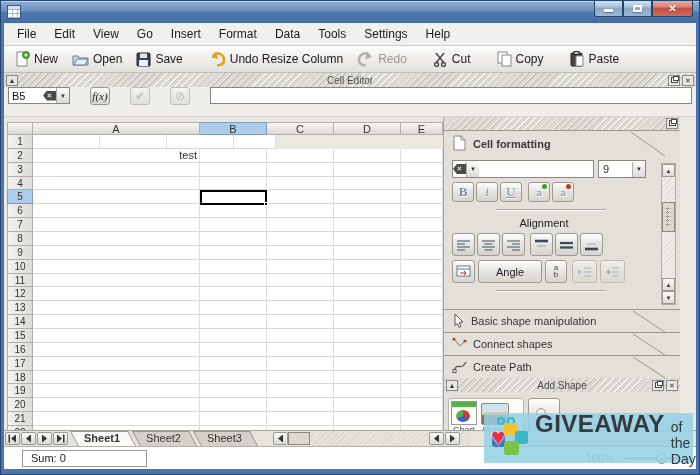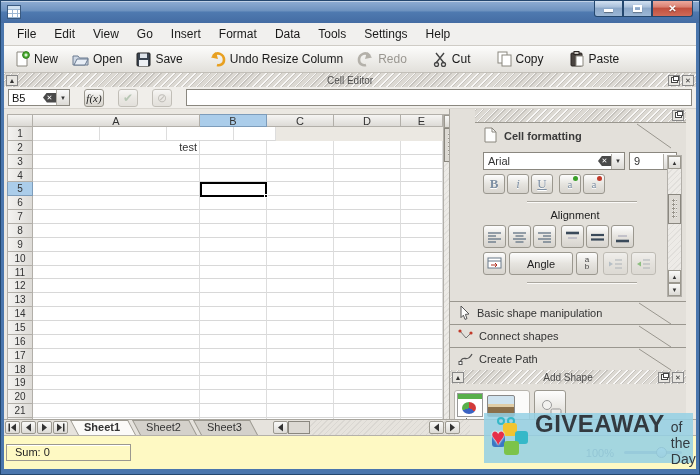--- a/index.html
+++ b/index.html
@@ -44,21 +44,21 @@
     background-image:repeating-linear-gradient(135deg, rgba(255,255,255,.8) 0 1px, rgba(0,0,0,.10) 1px 2px, transparent 2px 5px);
     display:flex; align-items:center; font-size:10px; color:#4a4a4a; flex:0 0 auto; position:relative;}
   .docktitle .dt-label { position:absolute; left:0; right:0; text-align:center; }
   .dt-btn { width:12px; height:11px; border:1px solid #888; background:#e8e6e1; font-size:7px; line-height:9px;
     text-align:center; color:#333; margin-left:2px; z-index:2;}
   .dt-right { margin-left:auto; display:flex; padding-right:2px; z-index:2;}
   .float-glyph { position:relative; width:7px; height:6px; border:1px solid #444; margin:1px auto; background:#fff;}
   .float-glyph::after { content:''; position:absolute; right:-2px; top:-2px; width:4px; height:3px; border:1px solid #444; background:#fff;}
 
   
-  .formula-row { height:22px; background:#f0eeea; display:flex; align-items:center; padding:0 4px; gap:14px; flex:0 0 auto; border-bottom:1px solid #d8d5cf;}
+  .formula-row { height:30px; background:#f0eeea; display:flex; padding:0 4px; gap:20px; flex:0 0 auto; border-bottom:1px solid #d8d5cf;}
   .cellref-combo { display:flex; align-items:center; width:62px; height:17px; background:#fff; border:1px solid #8a877f; }
   .cellref-text { flex:1; font-size:11px; padding-left:3px; color:#111;}
   .clear-glyph { width:13px; height:10px; background:#4a4a4a; clip-path:polygon(30% 0,100% 0,100% 100%,30% 100%,0 50%);
     color:#fff; font-size:7px; line-height:10px; text-align:center; }
   .combo-arrow { width:13px; height:15px; border-left:1px solid #b0ada6; background:linear-gradient(#fafafa,#dcdad5);
     font-size:6px; color:#333; display:flex; align-items:center; justify-content:center;}
   .fbtn { width:20px; height:18px; border:1px solid #9b988f; border-radius:3px;
     background:linear-gradient(#fdfdfd,#e6e4df 50%,#d9d6d0); display:flex; align-items:center; justify-content:center; font-size:10px;}
   .fbtn.disabled { opacity:.55; }
   .fx { font-family:"Liberation Serif", serif; font-style:italic; font-size:11px; color:#222;}
@@ -85,21 +85,21 @@
   
   .vscroll { position:absolute; left:439px; top:5px; width:16px; height:318px;
     background-color:#edebe7; background-image:repeating-linear-gradient(135deg, rgba(0,0,0,.05) 0 1px, transparent 1px 4px);
     border:1px solid #b2afa9; }
   .sb-btn { width:14px; height:13px; background:linear-gradient(#fafaf9,#dcdad5); border:1px solid #9b988f;
     font-size:6px; color:#333; text-align:center; line-height:12px; }
   .v-thumb { position:absolute; left:0; top:13px; width:14px; height:34px; background:#dcd9d3; border:1px solid #8a877f; }
   .grip { position:absolute; inset:4px 3px; background-image:radial-gradient(circle at 1.5px 1.5px, #99958c 1px, rgba(255,255,255,.9) 1.2px, transparent 1.6px); background-size:4px 4px;}
 
   
-  .panel { position:absolute; right:10px; top:0; bottom:0; width:237px; background:#e3e0da; border-left:1px solid #a8a59e; font-size:11px; color:#333;padding-left:25px;}
+  .panel { position:absolute; right:16px; top:0; bottom:0; width:237px; background:#e3e0da; border-left:1px solid #a8a59e; font-size:11px; color:#333;}
   .p-docktitle { height:13px; }
   .sec-hdr { position:relative; height:23px; border-top:1px solid #9a978f; display:flex; align-items:center; padding-left:8px; gap:6px;}
   .sec-hdr .diag { position:absolute; right:14px; top:0; }
   .cf-hdr { height:26px; font-weight:bold; color:#3a3a3a; }
   .p-label { text-align:center; width:200px; margin-top:6px; color:#222; }
   .p-row { display:flex; align-items:center; margin:4px 0 0 8px; gap:4px; }
   .combo { display:flex; align-items:center; height:18px; background:#fff; border:1px solid #8a877f;}
   .combo .val { flex:1; padding-left:4px; font-size:11px; }
   .pbtn { height:20px; border:1px solid #9b988f; border-radius:3px;
     background:linear-gradient(#fdfdfd,#e6e4df 50%,#d7d4ce); display:flex; align-items:center; justify-content:center;}
@@ -138,21 +138,21 @@
   .tab::before { content:''; position:absolute; inset:0 4px 0 0; background:#d4d1cb; border:1px solid #9b988f; border-bottom:none; transform:skewX(28deg);}
   .tab.active { font-weight:bold; }
   .tab.active::before { background:#fbfaf8; }
   .tab span { position:relative; z-index:1; }
   .hscroll { display:flex; align-items:stretch; margin-left:14px; flex:0 0 auto; }
   .h-thumb { width:22px; background:#dcd9d3; border:1px solid #8a877f; margin:1px 0; position:relative;}
   .h-track { width:160px; background-image:repeating-linear-gradient(135deg, rgba(0,0,0,.05) 0 1px, transparent 1px 4px); }
   .tab-right-btns { position:absolute; left:424px; top:0; bottom:0; display:flex; }
 
   
-  .statusbar { height:34px; background:#fef9c3; border-top:1px solid #b4b1aa; display:flex; align-items:center; flex:0 0 auto; position:relative;}
+  .statusbar { height:23px; background:#ffffff; border-top:1px solid #b4b1aa; display:flex; align-items:center; flex:0 0 auto; position:relative;padding-left:16px;}
   .sum-box { width:125px; height:17px; margin-left:2px; border:1px solid #9b988f; box-shadow:inset 0 1px 0 #fff; font-size:11px; color:#222; padding-left:8px; line-height:15px;}
   .zoomctl { position:absolute; right:14px; display:flex; align-items:center; gap:10px; }
   .zoom-label { font-size:11px; color:#8a877f; }
   .slider { position:relative; width:58px; height:3px; background:#b0ada6; border-radius:2px; }
   .slider-handle { position:absolute; left:32px; top:-4px; width:11px; height:11px; border-radius:50%; background:linear-gradient(#f6f6f5,#d2cfc9); border:1px solid #8a877f;}
 
   
   .banner { position:absolute; left:483px; top:412px; width:209px; height:50px; background:rgba(148,208,228,.85);
     display:flex; align-items:center; z-index:50; padding-left:7px; }
   .gift { position:relative; width:38px; height:38px; flex:0 0 auto;}
@@ -525,21 +525,20 @@
               </svg></span>
           <span>Cell formatting</span>
           <svg class="diag" width="36" height="26">
               <line x1="1" y1="1" x2="35" y2="25" stroke="#9a978f"></line>
             </svg>
         </div>
 
 
         <div class="p-row">
           <div class="combo" style="width:142px;">
-            <span class="val">Arial</span>
             <span class="clear-glyph">✕</span>
             <span class="combo-arrow">▼</span>
           </div>
           <div class="combo" style="width:48px;">
             <span class="val">9</span>
             <span class="combo-arrow">▼</span>
           </div>
         </div>
 
         <div class="p-row" style="gap:2px;">

